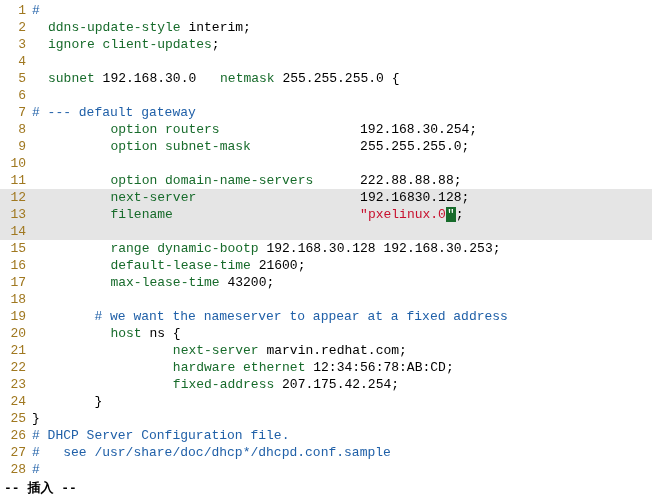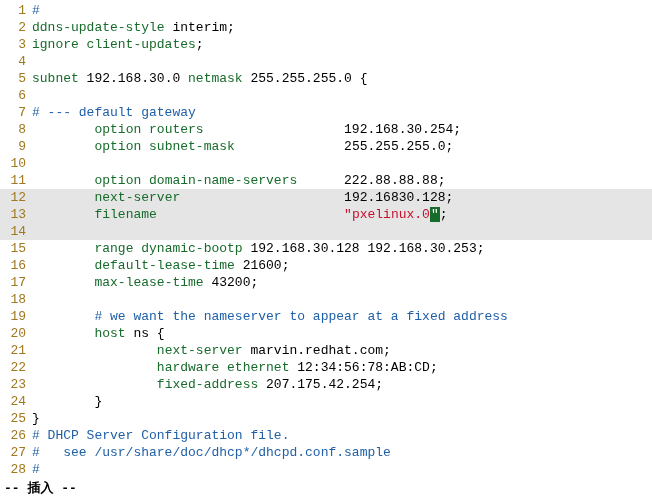--- a/index.html
+++ b/index.html
@@ -27,21 +27,21 @@
   width: 26px;
   text-align: right;
   color: #a07820;
   padding-right: 6px;
   flex: 0 0 auto;
 }
 .code {
   flex: 1 1 auto;
 }
 .comment { color: #2060a8; }
-.keyword { color: #176b2b; }
+.keyword { color: #176b2b; margin-left: 16px; }
 .string  { color: #c8102e; }
 .caret {
   background: #176b2b;
   color: #fff;
   padding: 0 1px;
 }
 .status {
   font-weight: bold;
   padding: 2px 4px;
   display: flex;

